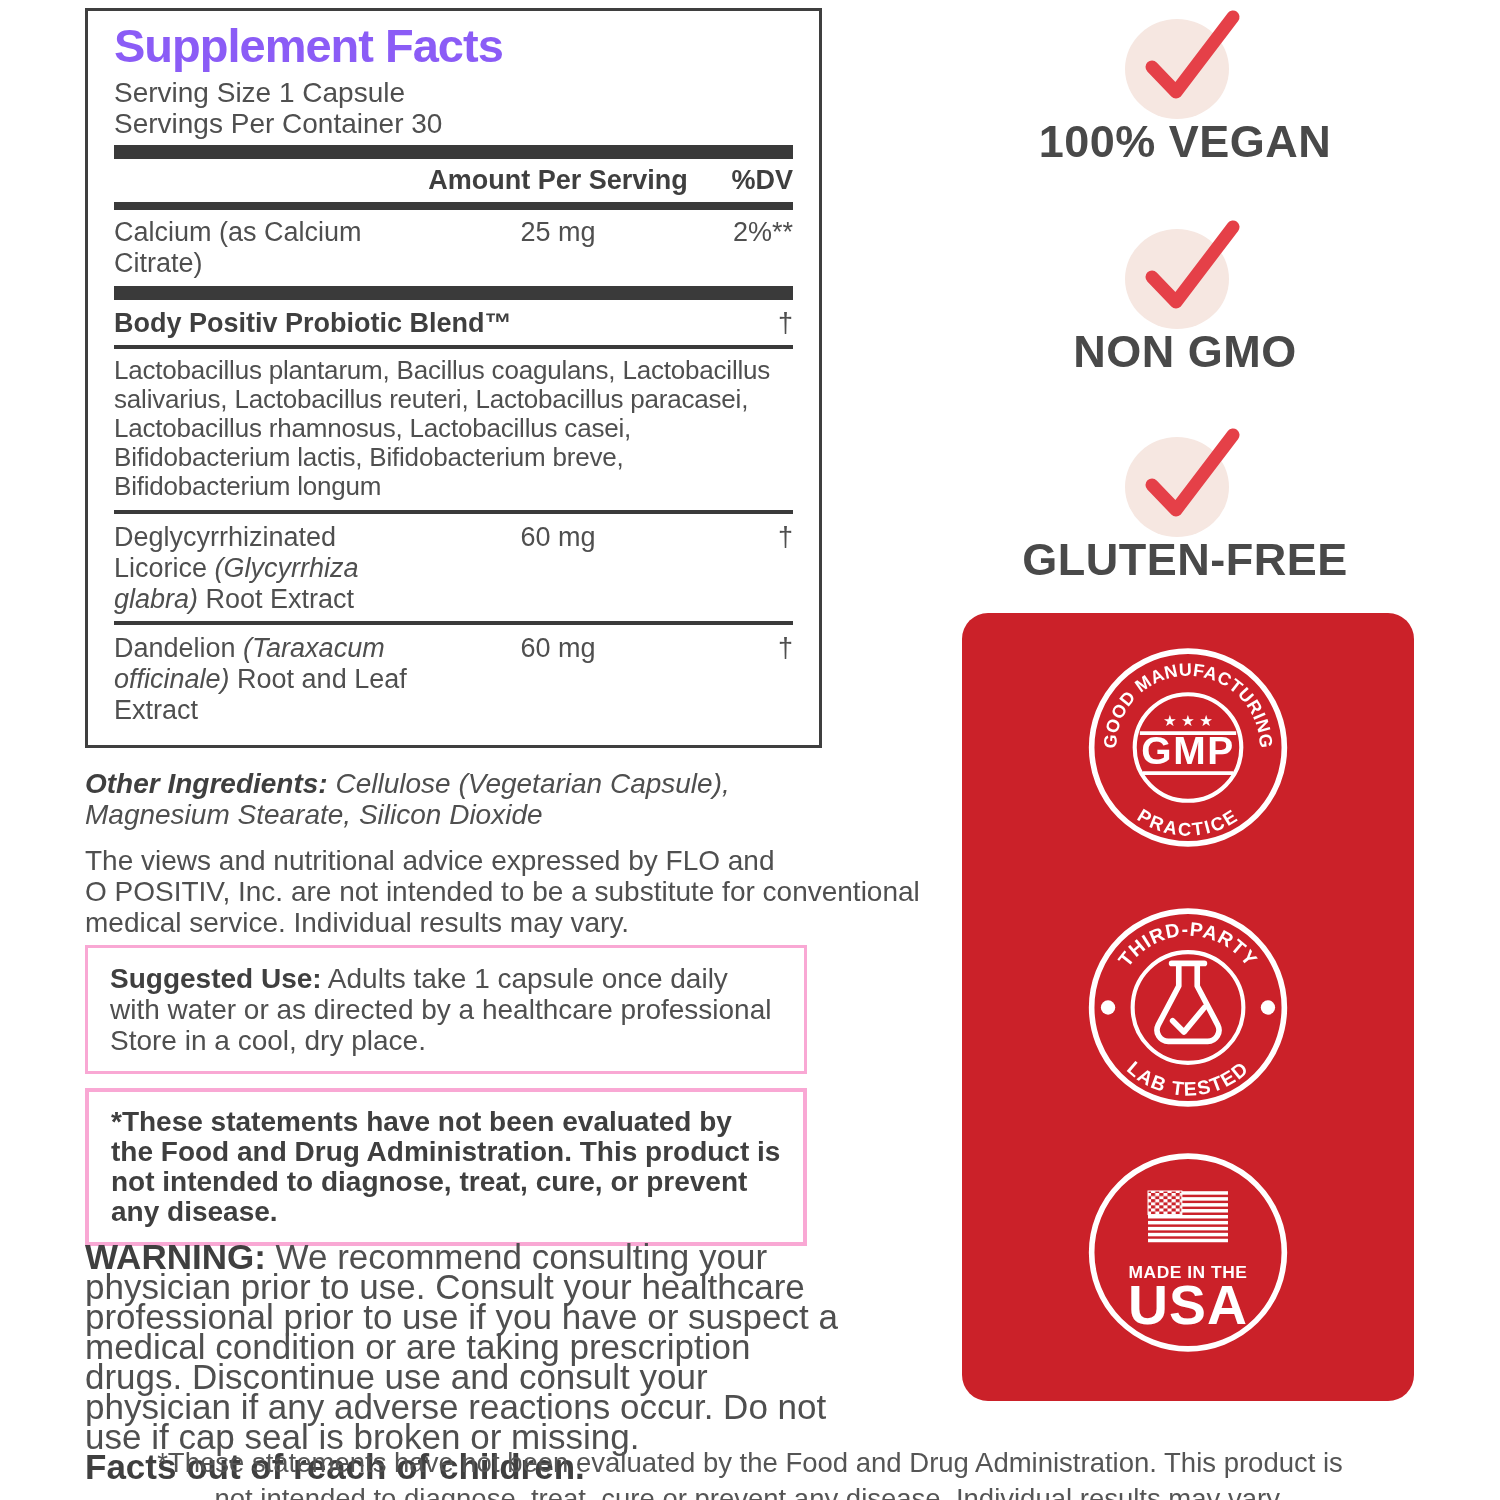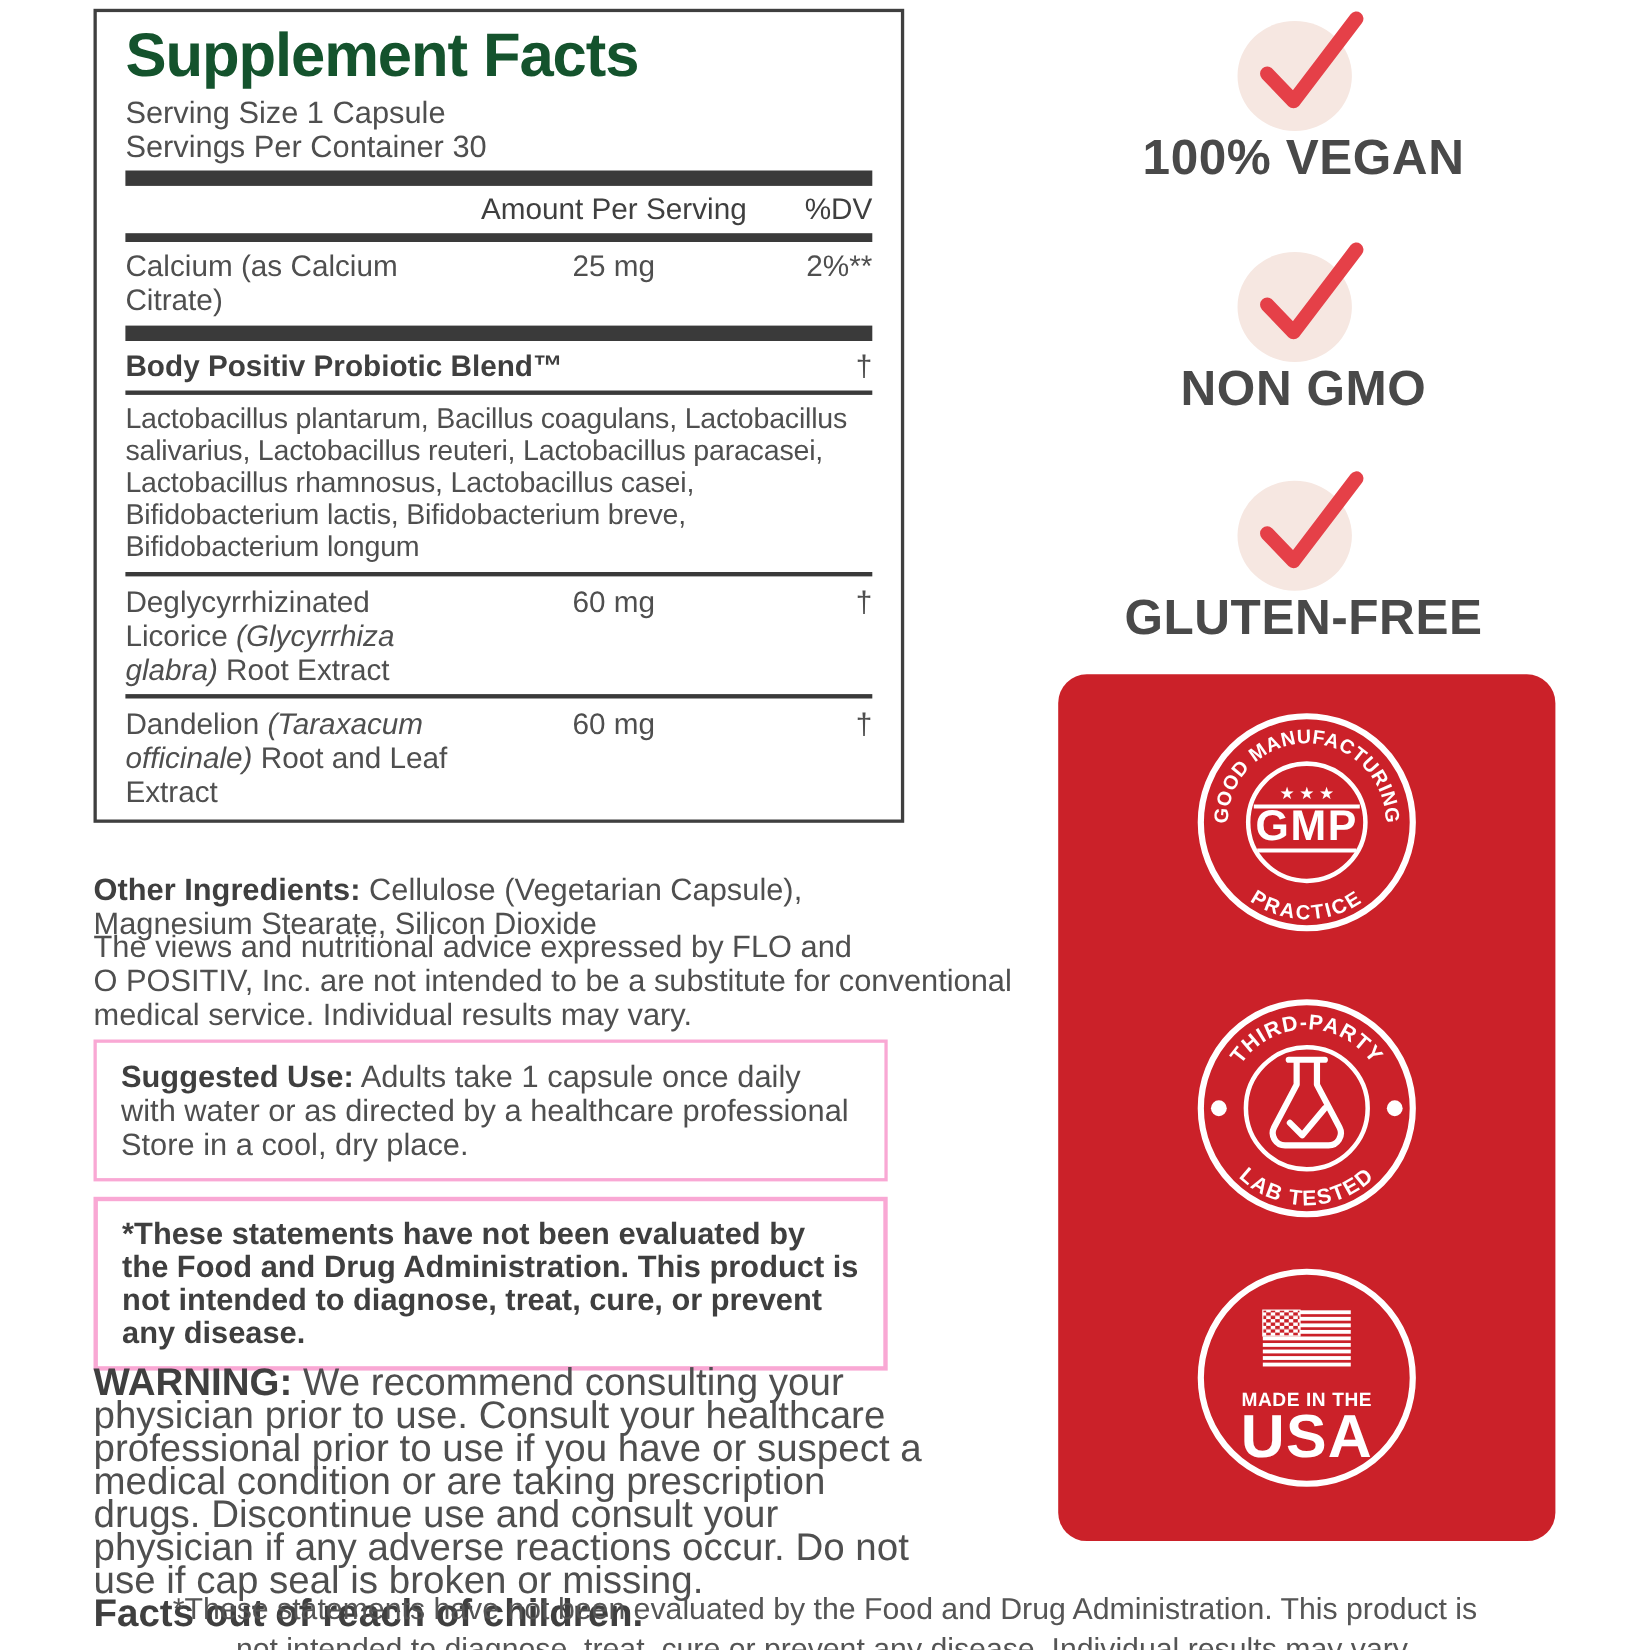--- a/index.html
+++ b/index.html
@@ -6,39 +6,39 @@
   html,body { background:#fff; }
   #page {
     position:relative; width:1500px; height:1500px; background:#fff;
     font-family:"Liberation Sans", sans-serif; color:#4f4f4f; overflow:hidden;
   }
   
   .sf-panel {
     position:absolute; left:85px; top:8px; width:737px; height:740px;
     border:3px solid #3f3f3f; padding:10px 26px 12px; background:#fff; overflow:hidden;
   }
-  .sf-title { font-size:56px; font-weight:700; letter-spacing:-1px; color:#14532d; line-height:1.05; margin-bottom:7px; }
+  .sf-title { font-size:47px; font-weight:700; letter-spacing:-1px; color:#8b5cf6; line-height:1.05; margin-bottom:7px; }
   .sf-serving { font-size:28px; line-height:31px; color:#4f4f4f; }
   .bar-thick { height:14px; background:#3a3a3a; }
   .bar-med   { height:8px;  background:#3a3a3a; }
   .bar-thin  { height:4px;  background:#3a3a3a; }
   .mt6 { margin-top:6px; }
   .sf-row { display:flex; align-items:flex-start; font-size:27px; line-height:31px; }
   .c-name { flex:1; padding-right:8px; }
   .c-amt  { width:260px; text-align:center; }
   .c-dv   { width:105px; text-align:right; }
-  .sf-header { font-weight:400; color:#3f3f3f; padding:6px 0 6px; }
+  .sf-header { font-weight:700; color:#3f3f3f; padding:6px 0 6px; }
   .pad-row { padding:7px 0 7px; }
   .pad-row-lg { padding:8px 0 6px; }
   .bold { font-weight:700; color:#3f3f3f; }
   .ital { font-style:italic; }
   .sf-species { font-size:26px; line-height:29px; padding:7px 0 9px; letter-spacing:-0.2px; }
   
   .blk { position:absolute; left:85px; font-size:28px; line-height:31px; color:#4f4f4f; }
-  .blk-other { top:793px; width:700px; }
+  .blk-other { top:768px; width:700px;font-style:italic; }
   .blk-views { top:845px; width:840px; }
   .box {
     position:absolute; left:85px; border:3px solid #f9a8d4; background:#fff;
     font-size:28px; line-height:31px; color:#4f4f4f; padding:15px 22px;
   }
   .box-suggested { top:945px; width:722px; }
   .box-fda { top:1088px; width:722px; border-width:4px; font-weight:700; color:#3f3f3f; line-height:30px;}
   .blk-warning { top:1242px; width:768px; font-size:35px; line-height:30px; }
   .footer-note {
     position:absolute; left:150px; top:1445px; width:1200px; text-align:center;

